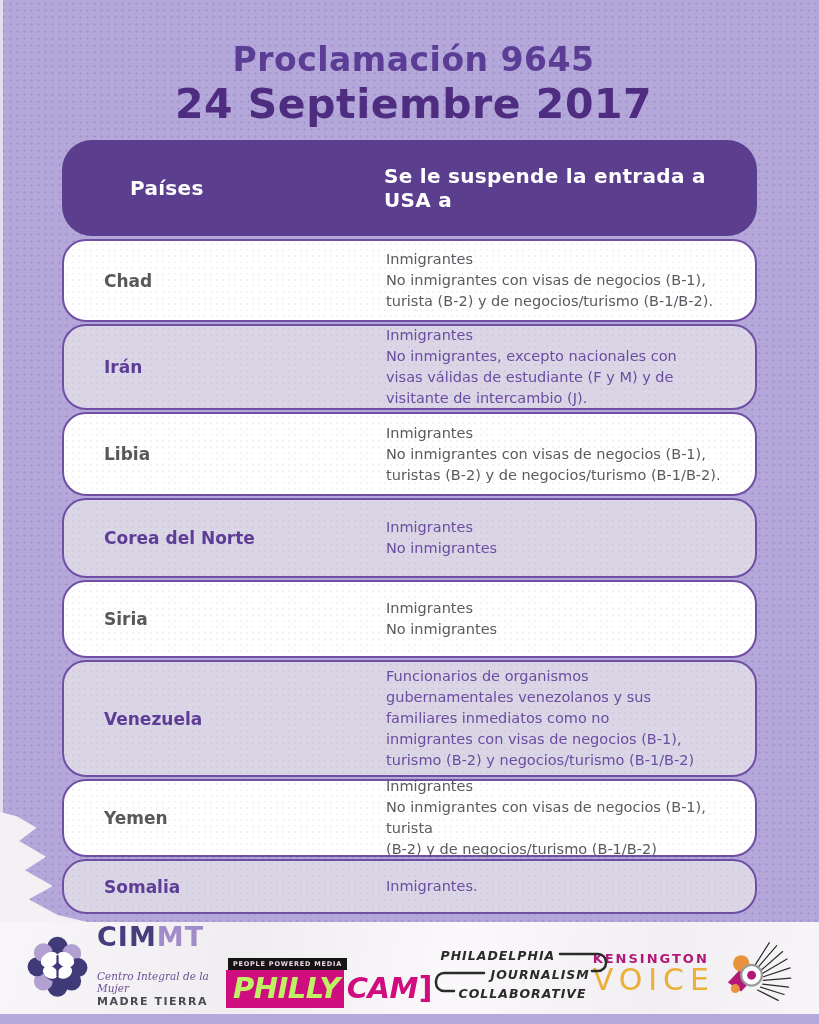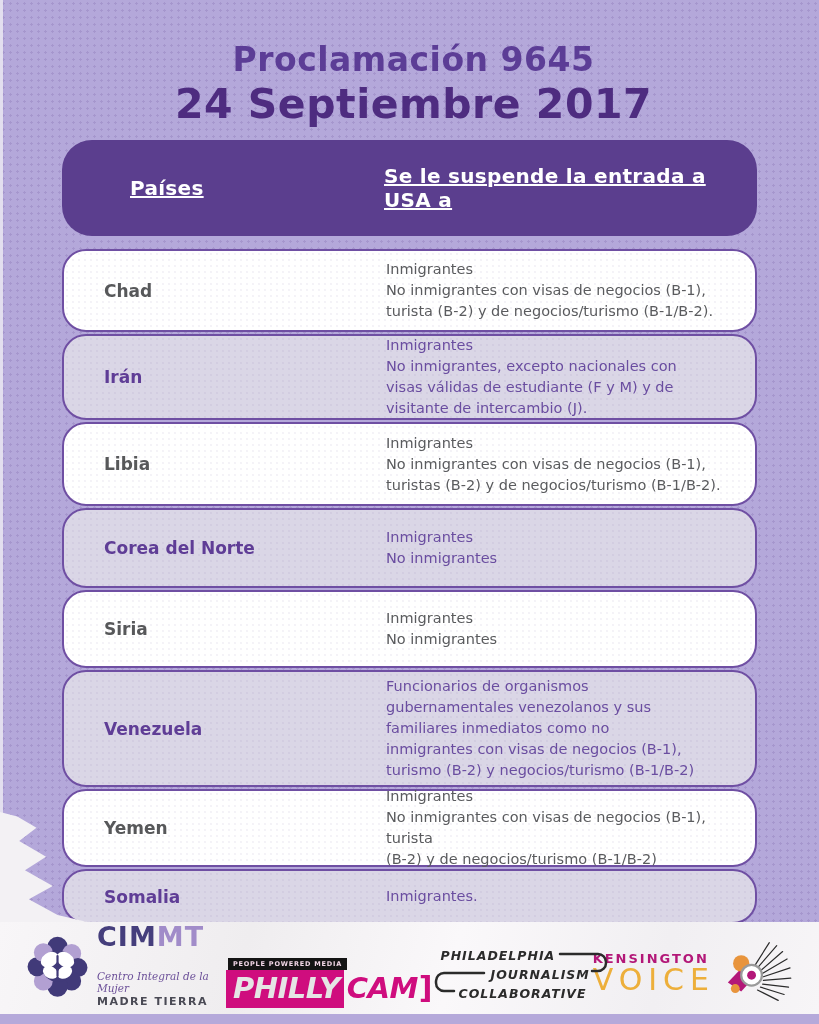--- a/index.html
+++ b/index.html
@@ -16,21 +16,21 @@
 
   
   .title-block{ position:absolute; top:16px; left:4px; width:100%; text-align:center;margin-top:24px; }
   .title-line1{ font-size:33px; font-weight:700; color:#5c3d96; letter-spacing:.5px; }
   .title-line2{ font-size:41px; font-weight:800; color:#4e2c80; letter-spacing:.5px; margin-top:1px; }
 
   
   .table{ position:absolute; left:62px; top:140px; width:695px; }
   .thead{
     background:#5b3e8e; border-radius:30px; height:96px;
-    display:flex; align-items:center; color:#ffffff; margin-bottom:13px;text-decoration:underline;
+    display:flex; align-items:center; color:#ffffff; margin-bottom:3px;
   }
   .th{ font-size:20px; font-weight:700; letter-spacing:.3px; }
   .th-country{ width:322px; padding-left:68px; }
   .th-desc{ flex:1; }
 
   .row{
     display:flex; align-items:center;
     border:2px solid #6f4fa3; border-radius:24px;
     margin-bottom:2px; background:#ffffff;
     background-image:radial-gradient(rgba(120,100,160,.08) 1px, transparent 1.2px);
@@ -70,21 +70,21 @@
   .cimmt-acronym{ font-size:27px; font-weight:800; letter-spacing:1px; line-height:1; }
   .cimmt-acronym .dark{ color:#453e7c; }
   .cimmt-acronym .light{ color:#a18cc9; }
   .cimmt-script{ font-family:"DejaVu Serif","Liberation Serif",serif; font-style:italic; font-size:10.5px; color:#6c5099; margin-top:20px; }
   .cimmt-madre{ font-size:11px; font-weight:700; letter-spacing:1.5px; color:#4a4a55; margin-top:1px; }
 
   
   .phillycam{ display:block; }
   .ppm{ display:inline-block; background:#141414; color:#f1d6e6; font-size:6.5px; font-weight:800; letter-spacing:.8px; padding:2px 5px; margin-left:2px; }
   .pc-row{ display:flex; align-items:stretch; }
-  .philly{ background:#cf0d7e; color:#e5e5e5; font-size:29px; font-weight:800; font-style:italic; padding:1px 4px 3px 7px; letter-spacing:-.5px; }
+  .philly{ background:#cf0d7e; color:#bef264; font-size:29px; font-weight:800; font-style:italic; padding:1px 4px 3px 7px; letter-spacing:-.5px; }
   .cam{ color:#cf0d7e; font-size:29px; font-weight:800; font-style:italic; padding:1px 1px 3px 3px; letter-spacing:-.5px; }
   .pc-bracket{ color:#cf0d7e; font-size:30px; font-weight:800; padding-bottom:2px; }
 
   
   .pjc{ position:relative; width:182px; height:62px; display:block; }
   .pjc svg{ position:absolute; left:0; top:0; }
   .pjc-t{ position:absolute; font-size:12.5px; font-weight:800; letter-spacing:1px; color:#2b2b2b; white-space:nowrap;font-style:italic; }
   .pjc-t1{ left:8px; top:2px; }
   .pjc-t2{ left:58px; top:21px; }
   .pjc-t3{ left:26px; top:40px; }

